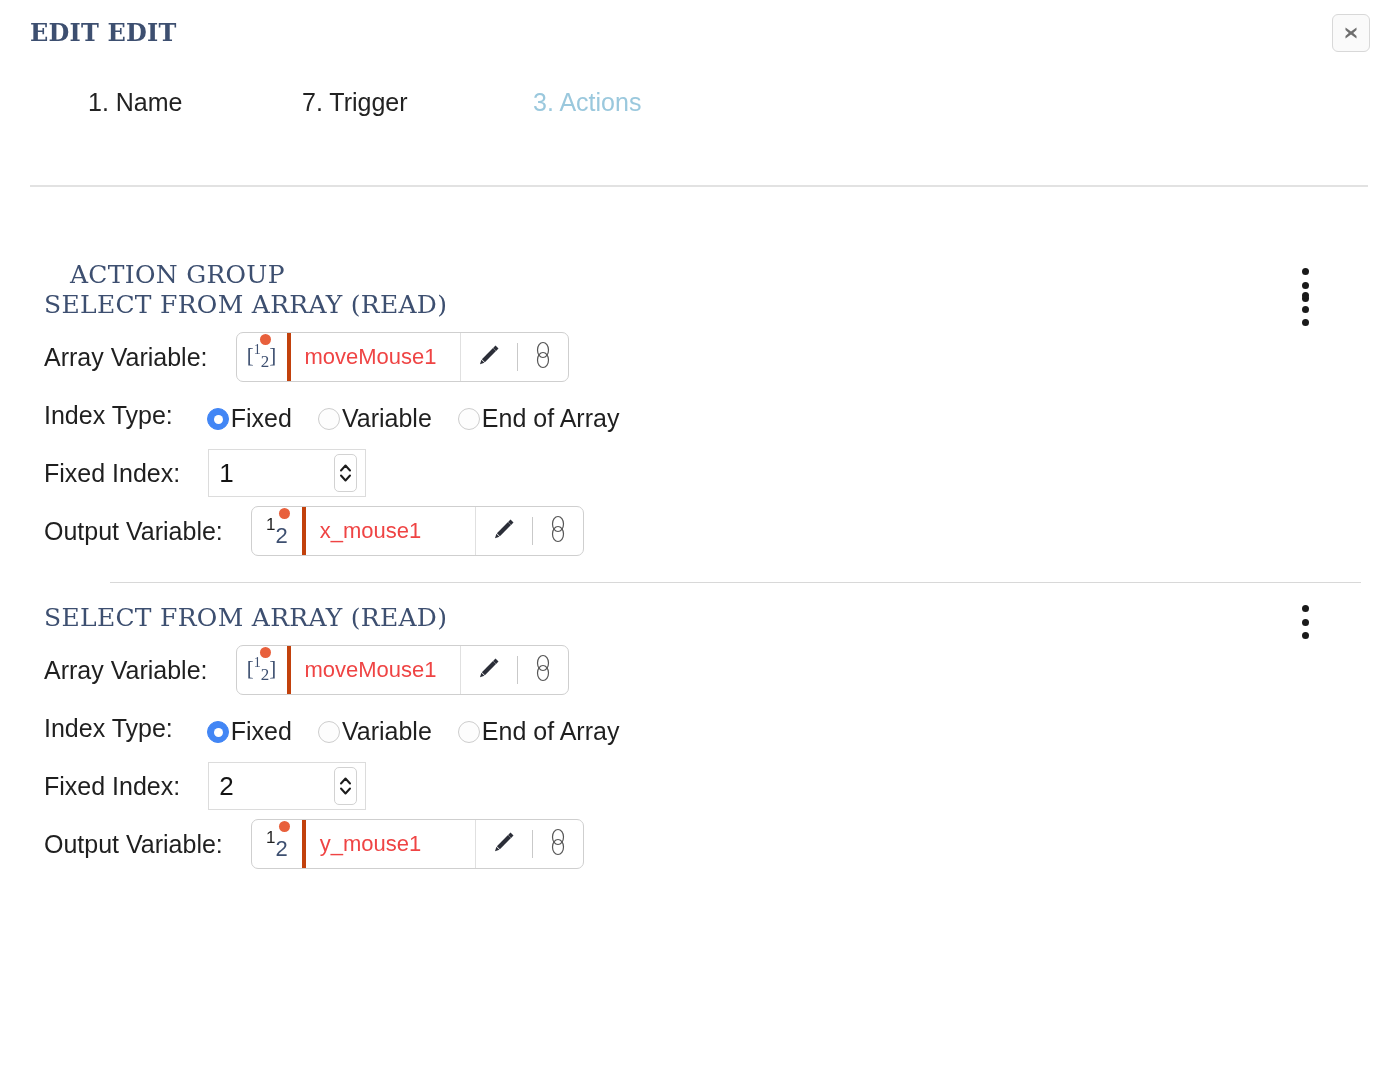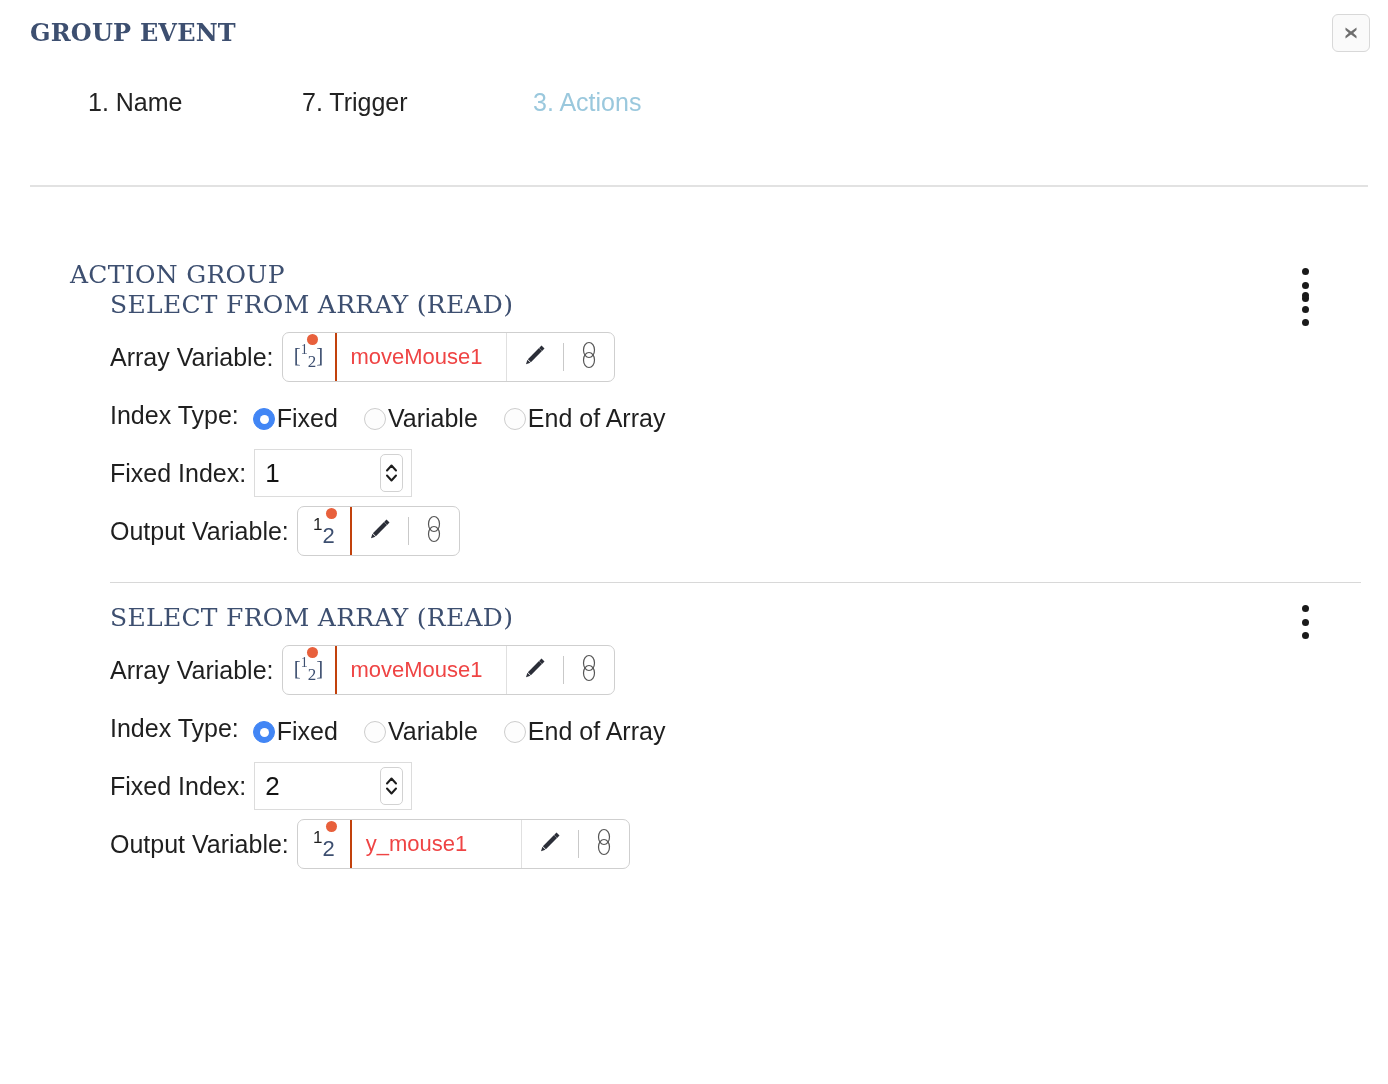--- a/index.html
+++ b/index.html
@@ -112,21 +112,21 @@
     display: block;
     width: 7px;
     height: 7px;
     border-radius: 50%;
     background: #1a1a1a;
   }
   .kebab.group-kebab { top: 64px; }
 
   .action-section {
     position: relative;
-    padding-left: 110px;
+    padding-left: 44px;
   }
   .section-head {
     position: relative;
     height: 58px;
   }
   .section-title {
     position: absolute;
     left: 0;
     top: 20px;
     font-family: "DejaVu Serif", "Liberation Serif", serif;
@@ -136,20 +136,21 @@
   }
   .kebab.section-kebab {
     top: 22px;
     right: 73px;
   }
 
   .field-row {
     display: flex;
     align-items: center;
     height: 58px;
+    gap: 20px;
   }
   .field-label {
     font-size: 25px;
     color: #1f1f1f;
     white-space: nowrap;
   }
 
   
   .var-control {
     display: inline-flex;
@@ -159,21 +160,21 @@
     background: #ffffff;
     height: 50px;
     margin-left: 8px;
     overflow: hidden;
   }
   .var-typeicon {
     width: 54px;
     display: flex;
     align-items: center;
     justify-content: center;
-    border-right: 2px solid #c2410c;
+    border-right: 4px solid #c2410c;
     position: relative;
     text-align: center;
   }
   .var-name {
     display: flex;
     align-items: center;
     padding: 0 14px;
     font-size: 22px;
     color: #ef4444;
     border-right: 1px solid #e0e0e0;
@@ -302,21 +303,21 @@
     margin: 22px 110px 0 110px;
     width: 1251px;
   }
 </style>
 </head>
 <body>
 
 <div class="dialog">
 
   <div class="dialog-header">
-    <div class="dialog-title">GROUP EVENT</div>
+    <div class="dialog-title">EDIT EDIT</div>
     <div class="close-button">
       <span>
         <svg width="20" height="20" viewBox="0 0 20 20">
           <path d="M4.5 4.5 L10 8.4 L15.5 4.5 L15.5 7 L12.2 10 L15.5 13 L15.5 15.5 L10 11.6 L4.5 15.5 L4.5 13 L7.8 10 L4.5 7 Z" fill="#6e6e6e"></path>
         </svg>
       </span>
     </div>
   </div>
 
   <div class="tabs">
@@ -405,20 +406,21 @@
           </span>
         </div>
       </div>
 
       <div class="field-row">
         <span class="field-label">Output Variable:</span>
         <div class="var-control">
           <div class="var-typeicon">
             <span class="tglyph num"><span class="n1">1</span><span class="n2">2</span><span class="dot"></span></span>
           </div>
+          <div class="var-name">x_mouse1</div>
           <div class="var-edit">
             <span>
               <svg width="26" height="26" viewBox="0 0 26 26">
                 <path d="M19.5 3.6 l3 3 -2.4 2.4 -3-3 z" fill="#2b2e38"></path>
                 <path d="M17.0 6.1 l3 3 -11.1 11.1 -3 -3 z" fill="#2b2e38"></path>
                 <path d="M5.4 17.8 l3 3 -4.4 1.4 z" fill="#2b2e38"></path>
               </svg>
             </span>
           </div>
           <div class="var-sep"></div>

